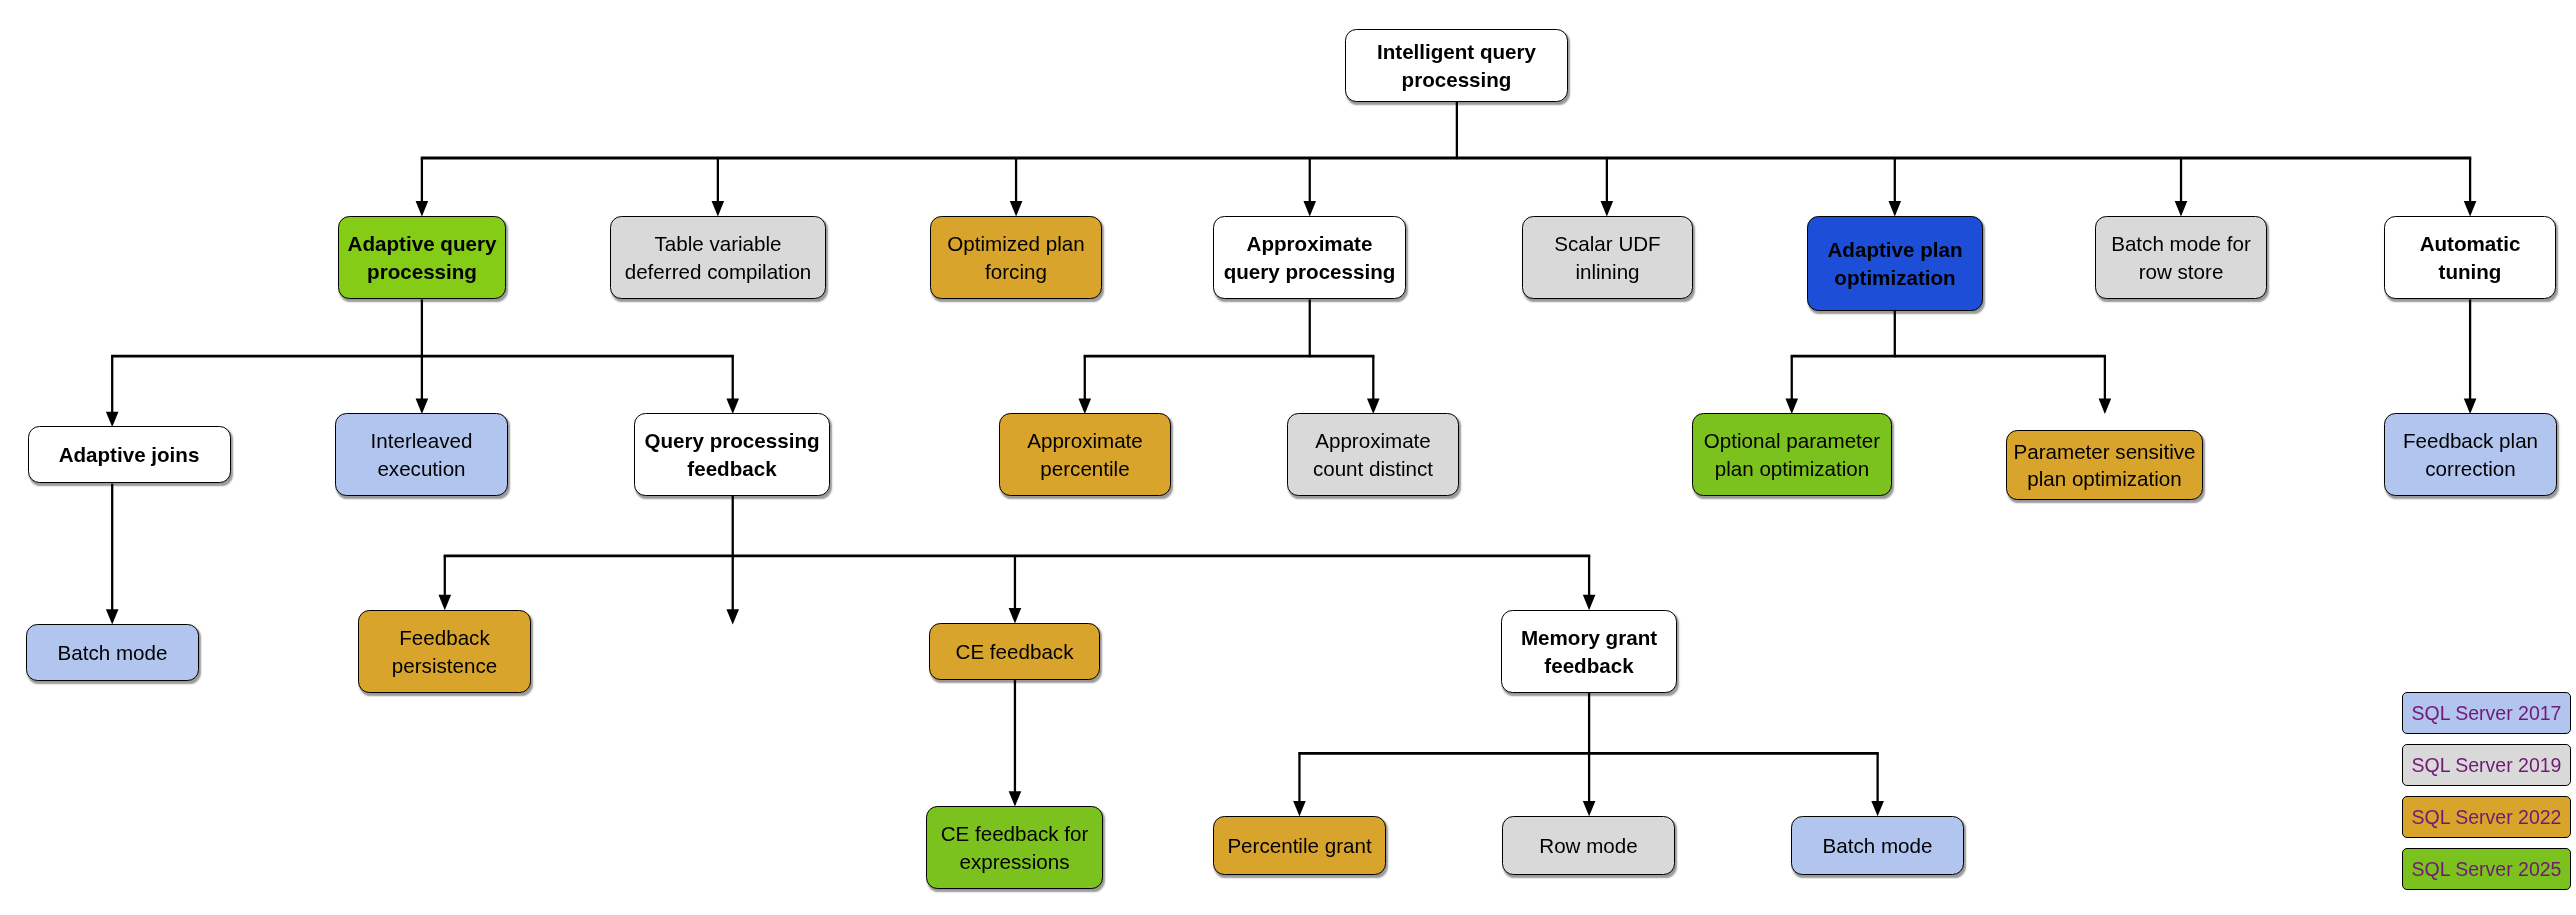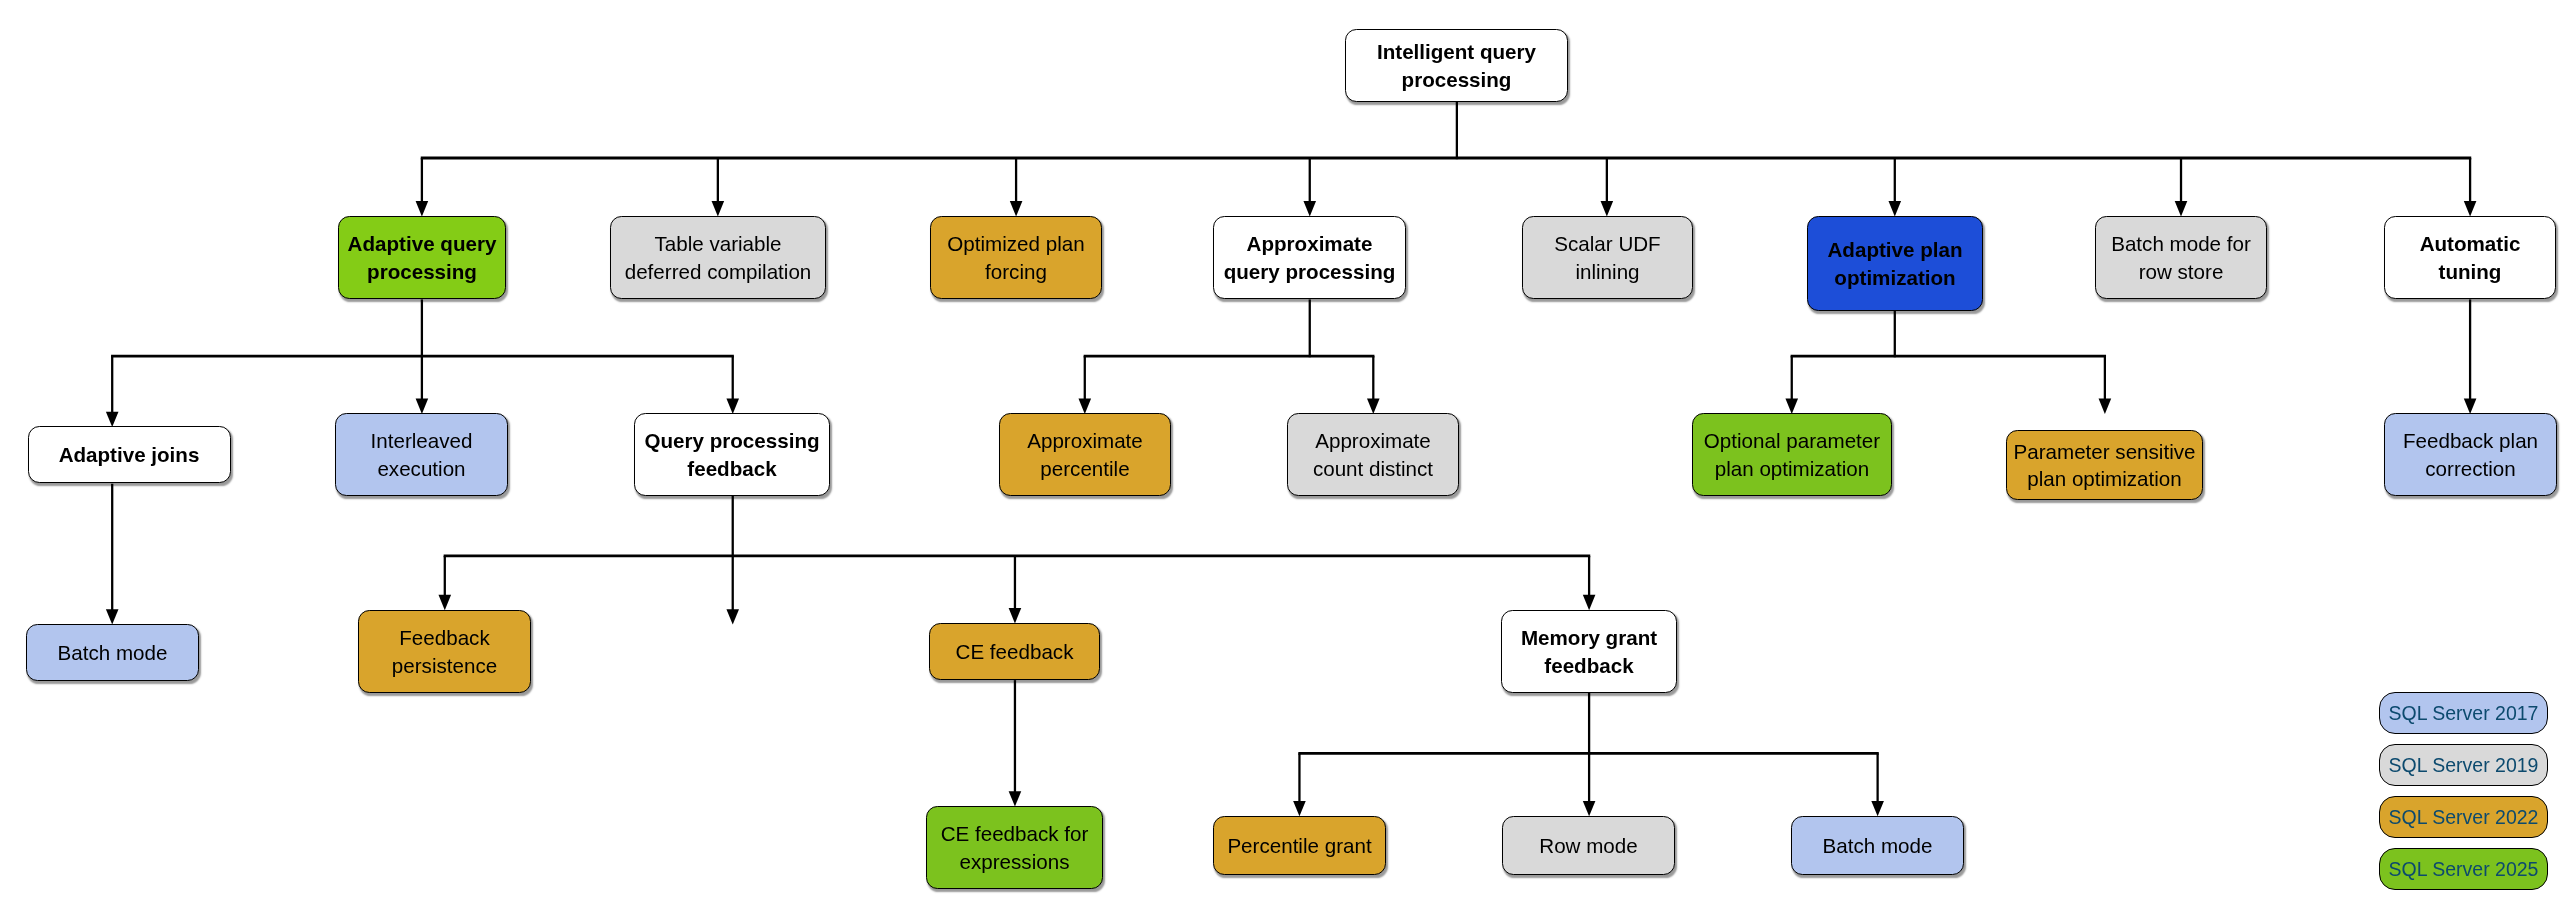--- a/index.html
+++ b/index.html
@@ -39,28 +39,29 @@
     z-index: 1;
     padding: 0 5px;
   }
   .hub {
     font-weight: 700;
   }
   .legend-pill {
     position: absolute;
     box-sizing: border-box;
     border: 1.7px solid #000000;
-    border-radius: 16px;
+    border-radius: 5px;
     display: flex;
     align-items: center;
     justify-content: center;
     text-align: center;
     font-size: 19.5px;
-    color: #0c4a6e;
+    color: #701a75;
     z-index: 1;
+    margin-left: 23px;
   }
 </style>
 </head>
 <body>
 
 <div id="canvas">
 
   <svg id="edges" width="2576" height="916" viewBox="0 0 4500 1600">
       <line x1="735" y1="276" x2="4317" y2="276" stroke="#000000" stroke-width="5"></line>
       <line x1="194" y1="622" x2="1282" y2="622" stroke="#000000" stroke-width="5"></line>

